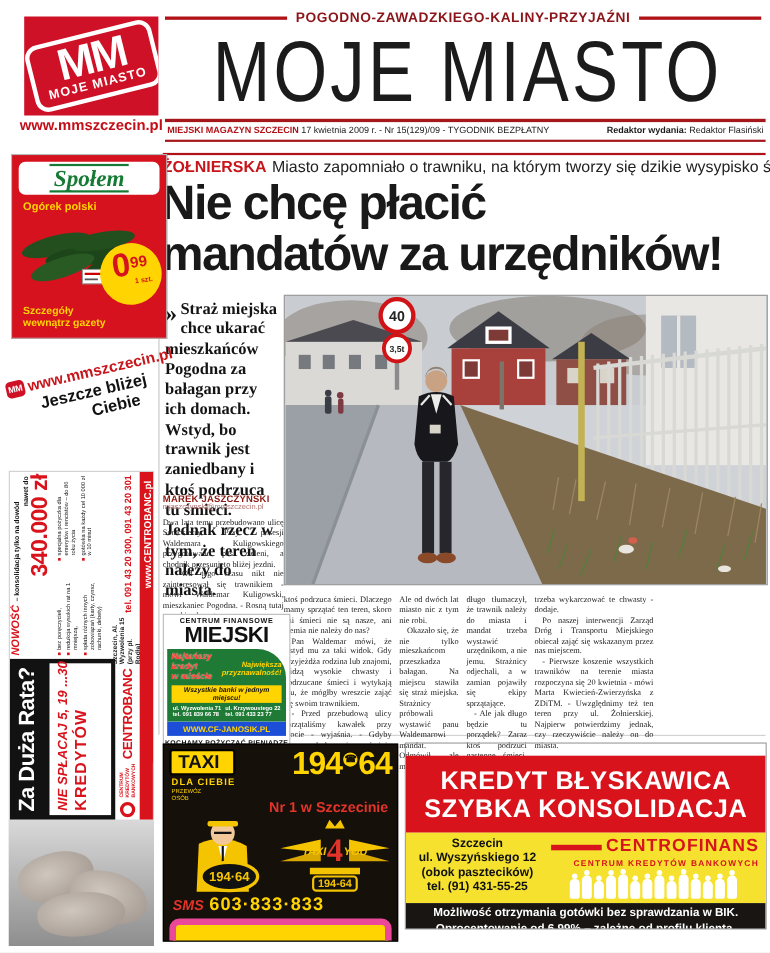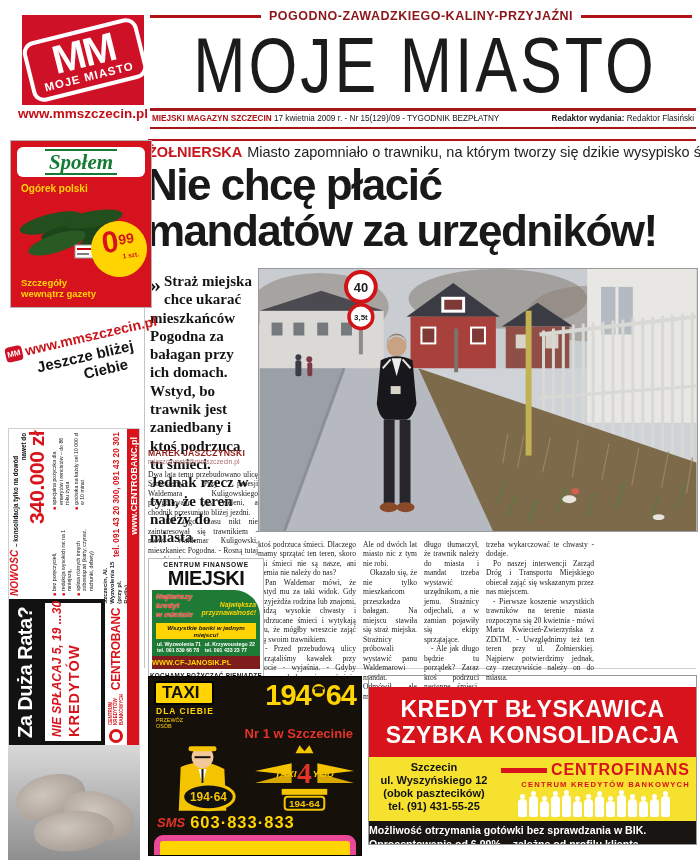--- a/index.html
+++ b/index.html
@@ -124,21 +124,21 @@
   .jn-top .s { font-size:6.6px; font-weight:bold; letter-spacing:.6px; color:#111; }
   .jn-top .b { font-size:20px; font-weight:bold; letter-spacing:-.5px; color:#101010; line-height:1; }
   .jn-green { background:#1e7a34; border-radius:0 26px 0 0; margin:2px 3px 0; padding:3px 4px 0; flex:1; position:relative; }
   .jn-claims { display:flex; justify-content:space-between; }
   .jn-c1 { color:#ff3b30; font-weight:bold; font-style:italic; font-size:7.8px; line-height:1.15; text-shadow:0 0 1px #fff; }
   .jn-c2 { color:#ffd400; font-weight:bold; font-style:italic; font-size:6.8px; text-align:right; line-height:1.15; margin-top:8px; }
   .jn-yellow { background:#ffd400; color:#111; font-weight:bold; font-style:italic; font-size:6.2px;
     text-align:center; margin-top:3px; padding:1px 0; }
   .jn-addr { display:flex; justify-content:space-between; color:#fff; font-weight:bold; font-size:5.2px;
     line-height:1.25; padding:2px 1px 2px; }
-  .jn-red { background:#7f1d1d; color:#ffd400; font-weight:bold; font-size:7.4px; padding:2px 0; margin:0 3px; }
+  .jn-red { background:#1d4ed8; color:#ffd400; font-weight:bold; font-size:7.4px; text-align:center; padding:2px 0; margin:0 3px; }
   .jn-foot { text-align:center; font-weight:bold; font-size:6.3px; color:#111; padding:3px 0 2px; letter-spacing:.3px; }
 
   
   .taxi { left:148px; top:676px; width:214px; height:180px; background:#16100a; border:1px solid #000; overflow:hidden; color:#ffd400; }
   .tx-row1 { display:flex; align-items:flex-start; padding:4px 5px 0; }
   .tx-badge { background:#ffd400; color:#111; font-weight:bold; font-size:17px; padding:0 6px; border:2px solid #000; border-radius:3px; }
   .tx-dc { color:#ffd400; font-weight:bold; font-size:8.5px; letter-spacing:1px; margin:1px 0 0 2px; }
   .tx-przewoz { font-size:5.4px; color:#ffd400; margin:1px 0 0 2px; line-height:1.2; }
   .tx-num { margin-left:auto; font-weight:bold; font-size:29px; letter-spacing:-1px; display:flex; align-items:center; line-height:1; }
   .tx-num .ph { width:13px; height:13px; border-radius:50%; background:#ffd400; color:#16100a; font-size:9px;
@@ -161,21 +161,21 @@
   .kr-addr { width:118px; text-align:center; color:#111; font-weight:bold; font-size:11px; line-height:1.18; }
   .kr-right { flex:1; position:relative; }
   .kr-brand { display:flex; align-items:center; gap:4px; justify-content:flex-end; }
   .kr-brand .dash { width:46px; height:5px; background:#d8131b; }
   .kr-brand .nm { color:#d8131b; font-weight:bold; font-size:16px; letter-spacing:1px; }
   .kr-sub { color:#d8131b; font-weight:bold; font-size:7.6px; letter-spacing:1.2px; text-align:right; margin-top:1px; }
   .kr-sil { position:absolute; left:0; right:0; bottom:0; display:flex; align-items:flex-end; justify-content:center; gap:2px; height:24px; }
   .sil { width:9px; height:18px; background:#fff; border-radius:4px 4px 2px 2px; position:relative; }
   .sil::before { content:""; position:absolute; top:-5px; left:2px; width:5px; height:5px; border-radius:50%; background:#fff; }
   .sil:nth-child(2n){ height:21px; } .sil:nth-child(3n){ height:16px; } .sil:nth-child(5n){ height:22px; }
-  .kr-black { background:#181512; height:34px; display:flex; flex-direction:column; justify-content:center; }
+  .kr-black { background:#181512; height:34px; display:flex; flex-direction:column; align-items:center; justify-content:center; }
   .kr-black div { color:#fff; font-weight:bold; font-size:10.6px; line-height:1.3; white-space:nowrap; }
 </style>
 </head>
 <body>
 
 <div id="page">
 
   <div class="abs region-row">
     <span class="rule"></span>
     <span class="txt">POGODNO-ZAWADZKIEGO-KALINY-PRZYJAŹNI</span>

